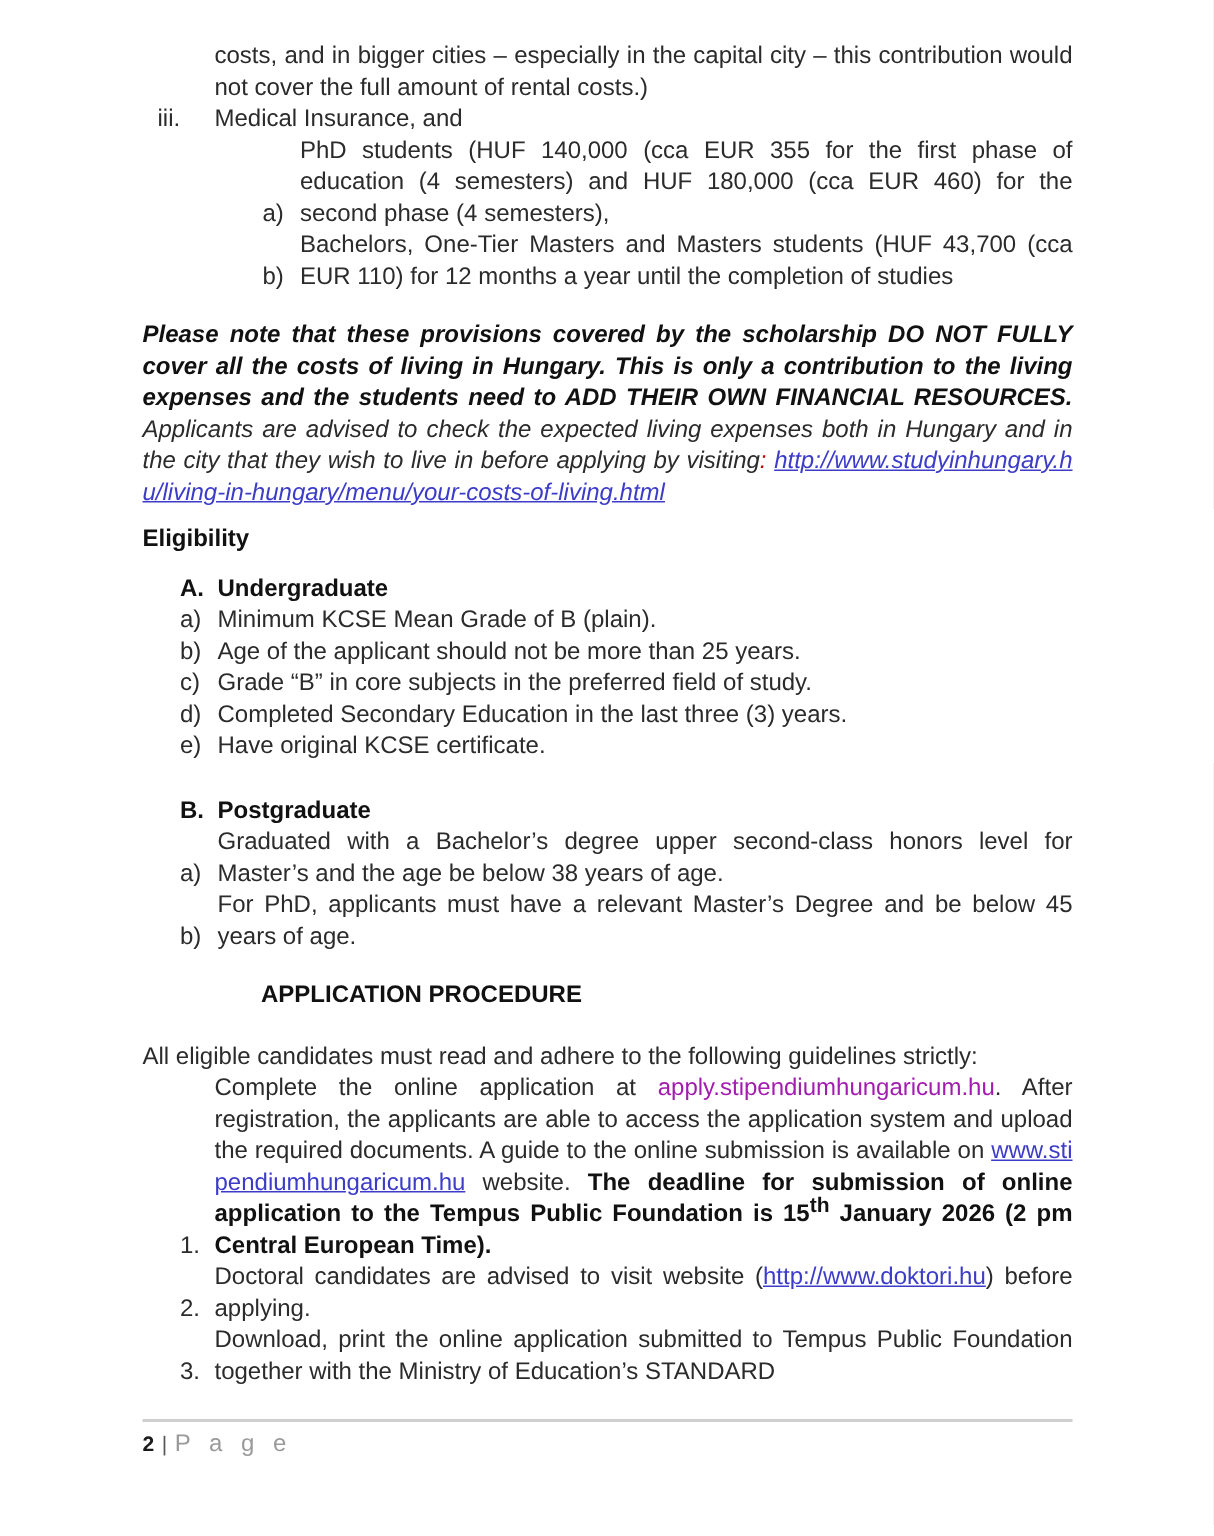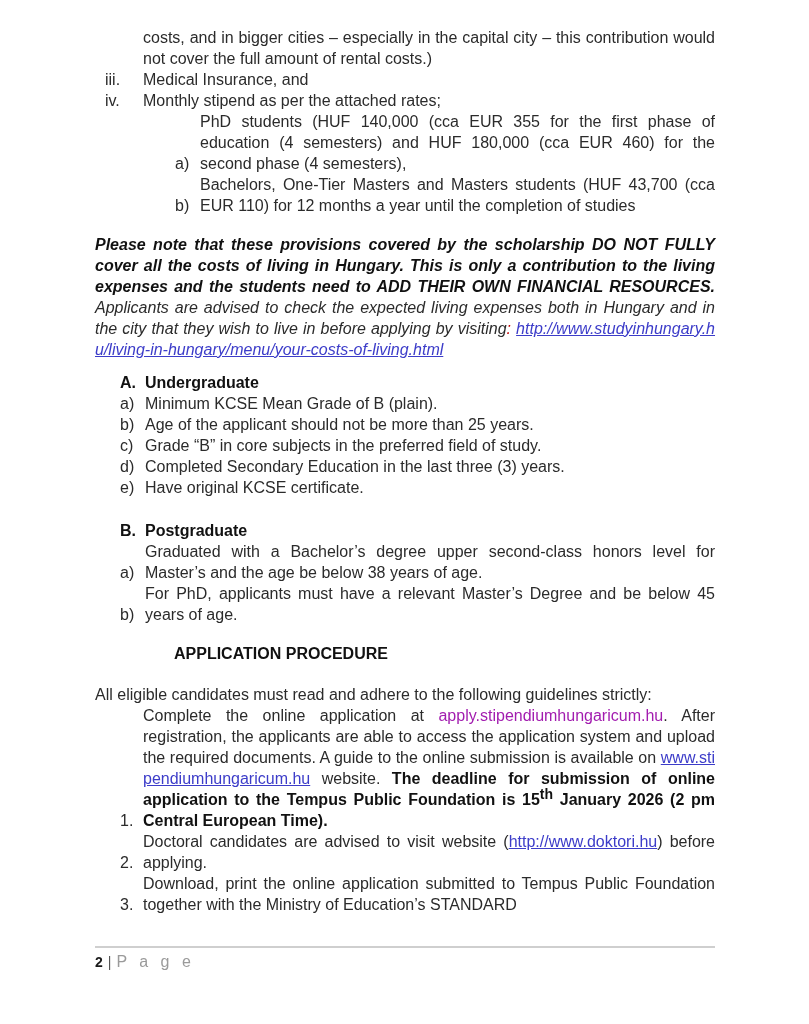--- a/index.html
+++ b/index.html
@@ -67,39 +67,36 @@
 
 <div class="page">
 
   <div class="cont-para j">costs, and in bigger cities – especially in the capital city – this contribution would not cover the full amount of rental costs.)</div>
 
   <div class="roman">
     <div class="row">
       <span class="m">iii.</span>
       <span class="t">Medical Insurance, and</span>
     </div>
-    <div class="row">
-      <span class="m">iv.</span>
-      <span class="t">Monthly stipend as per the attached rates;</span>
-    </div>
   </div>
 
   <div class="stipend">
     <div class="row">
       <span class="m">a)</span>
       <span class="t j">PhD students (HUF 140,000 (cca EUR 355 for the first phase of education (4 semesters) and HUF 180,000 (cca EUR 460) for the second phase (4 semesters),</span>
     </div>
     <div class="row">
       <span class="m">b)</span>
       <span class="t j">Bachelors, One-Tier Masters and Masters students (HUF 43,700 (cca EUR 110) for 12 months a year until the completion of studies</span>
     </div>
   </div>
 
   <div class="note j"><span class="b">Please note that these provisions covered by the scholarship DO NOT FULLY cover all the costs of living in Hungary. This is only a contribution to the living expenses and the students need to ADD THEIR OWN FINANCIAL RESOURCES.</span><span> Applicants are advised to check the expected living expenses both in Hungary and in the city that they wish to live in before applying by visiting</span><span class="red">: </span><a class="link">http://www.studyinhungary.hu/living-in-hungary/menu/your-costs-of-living.html</a></div>
 
+  <div class="elig-heading">Eligibility</div>
 
   <div class="letters sec-a">
     <div class="row b">
       <span class="m">A.</span>
       <span class="t">Undergraduate</span>
     </div>
     <div class="row">
       <span class="m">a)</span>
       <span class="t">Minimum KCSE Mean Grade of B (plain).</span>
     </div>

